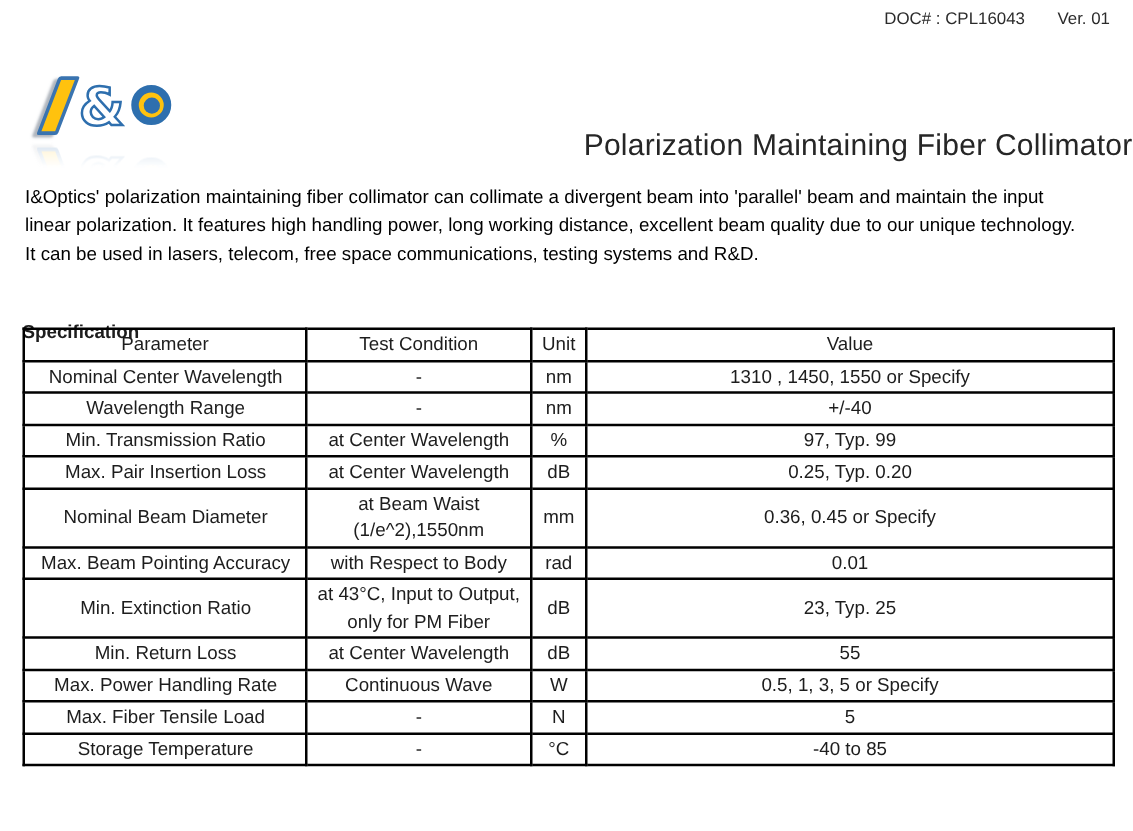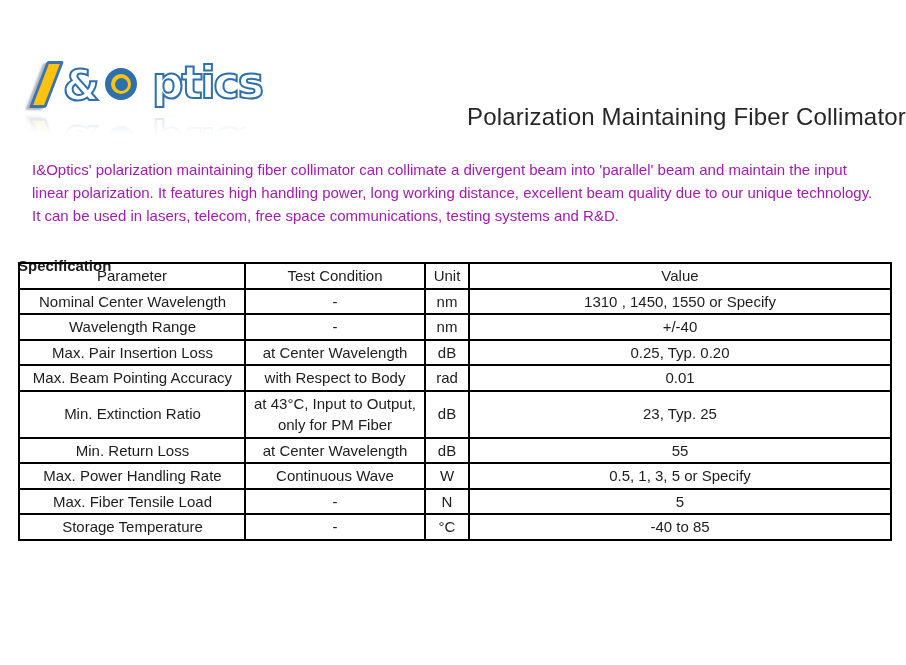--- a/index.html
+++ b/index.html
@@ -96,24 +96,24 @@
     color: #262626;
     letter-spacing: 0.2px;
   }
 
   
   .desc {
     position: absolute;
     top: 146px;
     left: 20px;
     width: 844px;
-    margin: 12px;
+    margin: 0;
     font-size: 15px;
     line-height: 23px;
-    color: #a21caf;
+    color: #000000;
   }
 
   
   .spec-heading {
     position: absolute;
     top: 241px;
     left: 18px;
     font-size: 15px;
     font-weight: 700;
     color: #1d1d1d;
@@ -140,26 +140,28 @@
   }
   .spec-table th { font-weight: 400; }
   .spec-table td.c-param { text-align: center; padding-left: 6px; }
   .spec-table td.c-cond { white-space: pre-line; }
 </style>
 </head>
 <body>
 
 <div class="page">
 
+  <div class="doc-header">
+    <span>DOC# : CPL16043</span><span class="ver">Ver. 01</span>
+  </div>
 
   <div class="logo">
     <div class="logo-slash"></div>
     <span class="logo-amp">&amp;</span>
     <div class="logo-o"></div>
-    <span class="logo-ptics">ptics</span>
   </div>
 
   <h1 class="title">Polarization Maintaining Fiber Collimator</h1>
 
   <p class="desc">I&amp;Optics' polarization maintaining fiber collimator can collimate a divergent beam into 'parallel' beam and maintain the input linear polarization. It features high handling power, long working distance, excellent beam quality due to our unique technology. It can be used in lasers, telecom, free space communications, testing systems and R&amp;D.</p>
 
   <div class="spec-heading">Specification</div>
 
   <table class="spec-table">
     <colgroup>
@@ -183,24 +185,37 @@
           <td class="c-unit">nm</td>
           <td class="c-value">1310 , 1450, 1550 or Specify</td>
         </tr>
         <tr>
           <td class="c-param">Wavelength Range</td>
           <td class="c-cond">-</td>
           <td class="c-unit">nm</td>
           <td class="c-value">+/-40</td>
         </tr>
         <tr>
+          <td class="c-param">Min. Transmission Ratio</td>
+          <td class="c-cond">at Center Wavelength</td>
+          <td class="c-unit">%</td>
+          <td class="c-value">97, Typ. 99</td>
+        </tr>
+        <tr>
           <td class="c-param">Max. Pair Insertion Loss</td>
           <td class="c-cond">at Center Wavelength</td>
           <td class="c-unit">dB</td>
           <td class="c-value">0.25, Typ. 0.20</td>
+        </tr>
+        <tr>
+          <td class="c-param">Nominal Beam Diameter</td>
+          <td class="c-cond">at Beam Waist
+(1/e^2),1550nm</td>
+          <td class="c-unit">mm</td>
+          <td class="c-value">0.36, 0.45 or Specify</td>
         </tr>
         <tr>
           <td class="c-param">Max. Beam Pointing Accuracy</td>
           <td class="c-cond">with Respect to Body</td>
           <td class="c-unit">rad</td>
           <td class="c-value">0.01</td>
         </tr>
         <tr>
           <td class="c-param">Min. Extinction Ratio</td>
           <td class="c-cond">at 43°C, Input to Output,

